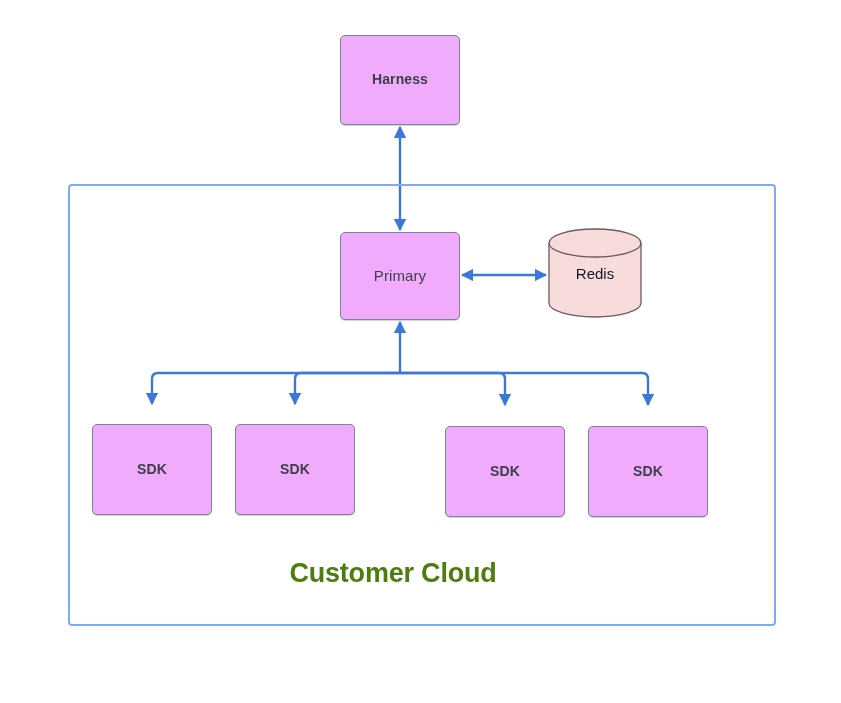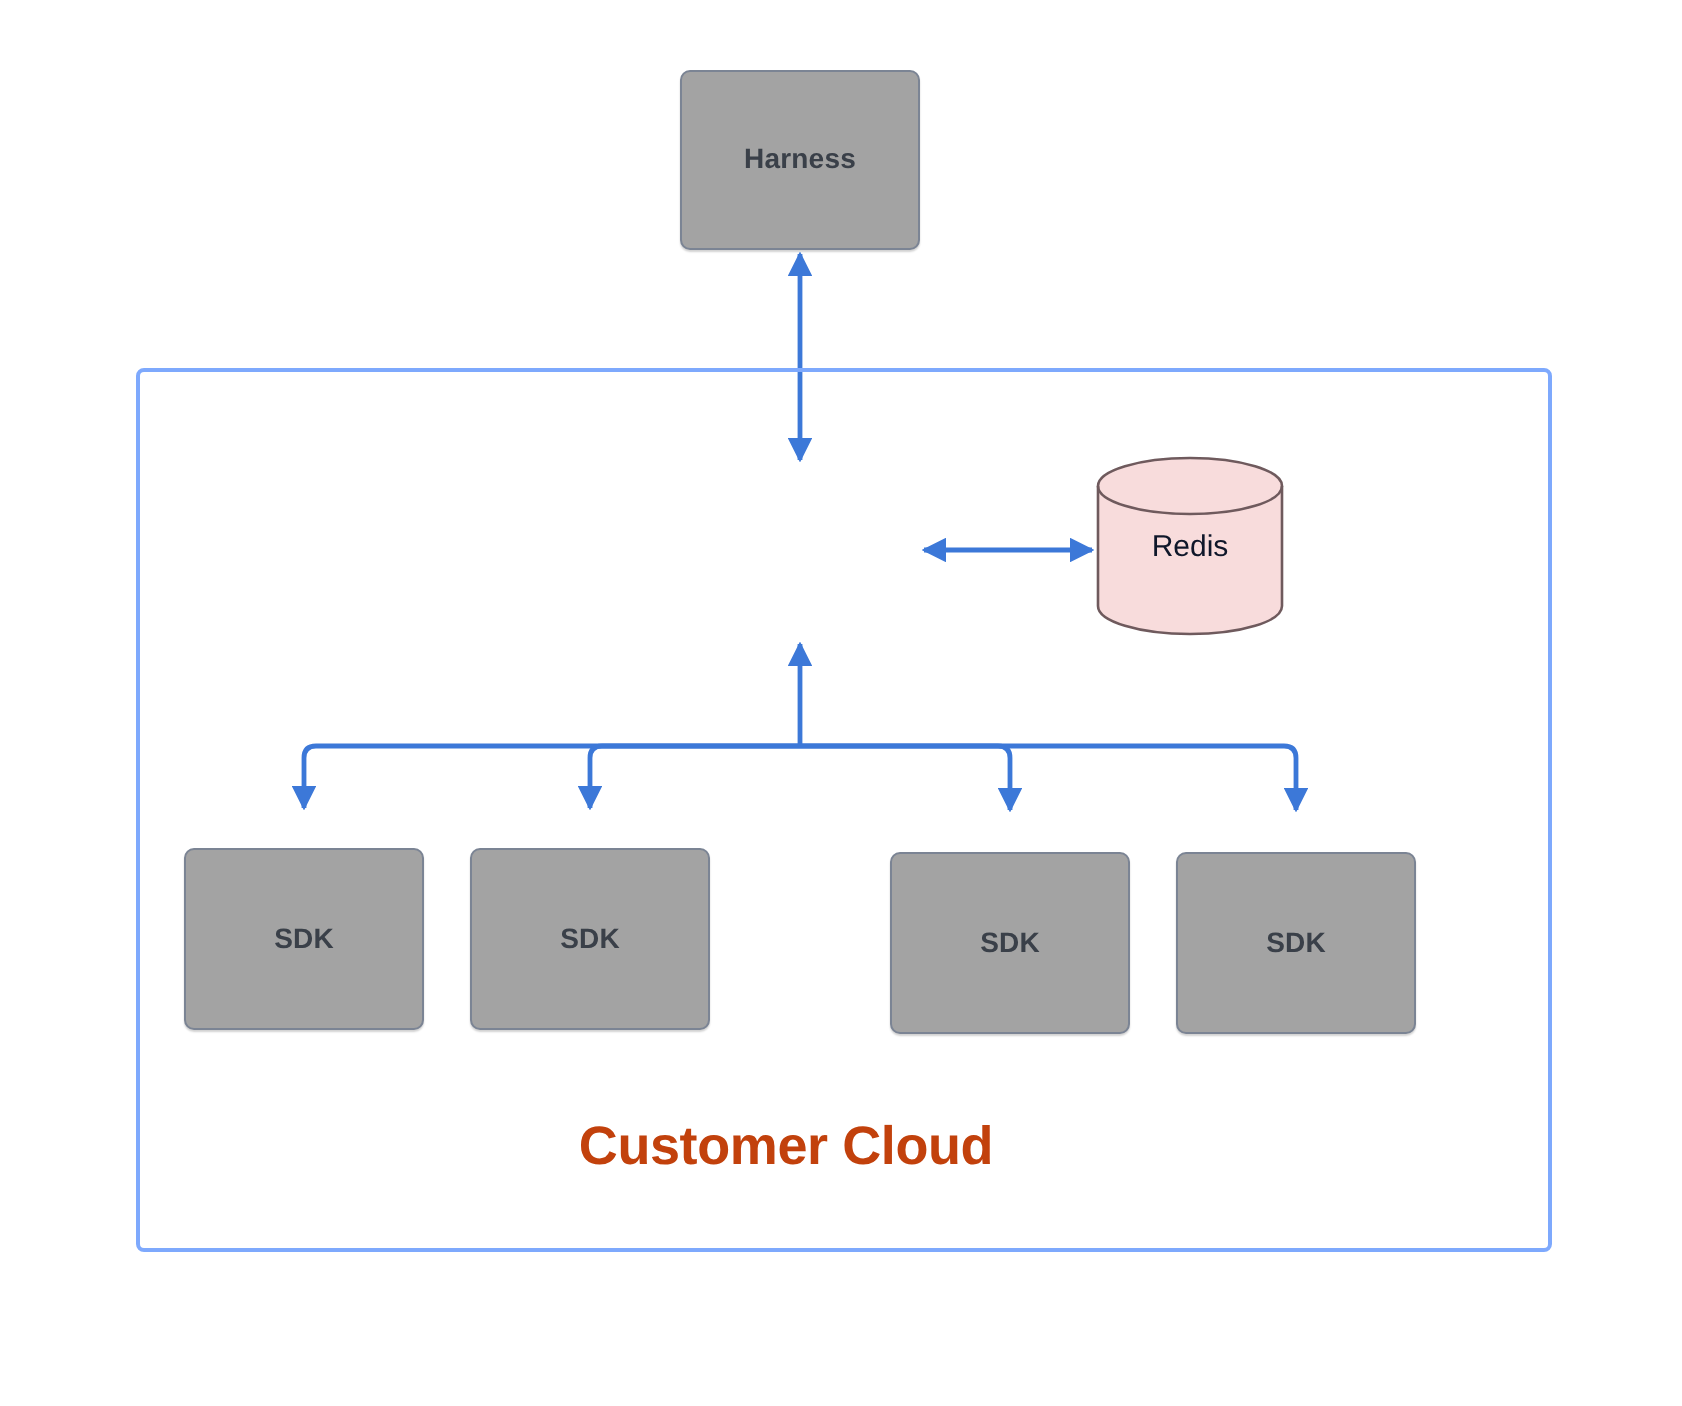--- a/index.html
+++ b/index.html
@@ -29,21 +29,21 @@
   .node {
     position: absolute;
     box-sizing: border-box;
     display: flex;
     align-items: center;
     justify-content: center;
     text-align: center;
     color: #3b4046;
   }
   .box {
-    background: #a3a3a3;
+    background: #f0abfc;
     border: 1px solid #7b8494;
     border-radius: 5px;
     box-shadow: 0 1px 1px rgba(0,0,0,0.18);
   }
   .box-label {
     font-size: 14px;
     line-height: 1.1;
     color: #3a4049;
     letter-spacing: 0.1px;
   }
@@ -63,21 +63,21 @@
     background: transparent;
   }
   #customer-cloud-label {
     position: absolute;
     left: 68px;
     top: 558px;
     width: 650px;
     text-align: center;
     font-size: 27px;
     font-weight: bold;
-    color: #c2410c;
+    color: #4d7c0f;
     letter-spacing: -0.2px;
   }
 
   
   #redis-node {
     position: absolute;
     left: 548px;
     top: 228px;
     width: 94px;
     height: 90px;
@@ -123,20 +123,23 @@
     <path d="M 400 373 L 642 373 Q 648 373 648 379 L 648 405" fill="none" stroke="#3c78d8" stroke-width="2.4" marker-end="url(#arrowEnd)"></path>
   </svg>
 
   <div id="customer-cloud"></div>
   <div id="customer-cloud-label">Customer Cloud</div>
 
   <div class="node box" style="left:340px; top:35px; width:120px; height:90px;">
     <span class="box-label bold-label">Harness</span>
   </div>
 
+  <div class="node box" style="left:340px; top:232px; width:120px; height:88px;">
+    <span class="box-label reg-label">Primary</span>
+  </div>
 
   <div id="redis-node">
     <svg width="94" height="90" viewBox="0 0 94 90" xmlns="http://www.w3.org/2000/svg">
       <path d="M 1 15 L 1 75 A 46 14 0 0 0 93 75 L 93 15 A 46 14 0 0 0 1 15 Z" fill="#f8dcdc" stroke="#6f5a5d" stroke-width="1.3"></path>
       <path d="M 1 15 A 46 14 0 0 0 93 15" fill="none" stroke="#6f5a5d" stroke-width="1.3"></path>
     </svg>
     <div id="redis-label">Redis</div>
   </div>
 
   <div class="node box" style="left:92px; top:424px; width:120px; height:91px;">

